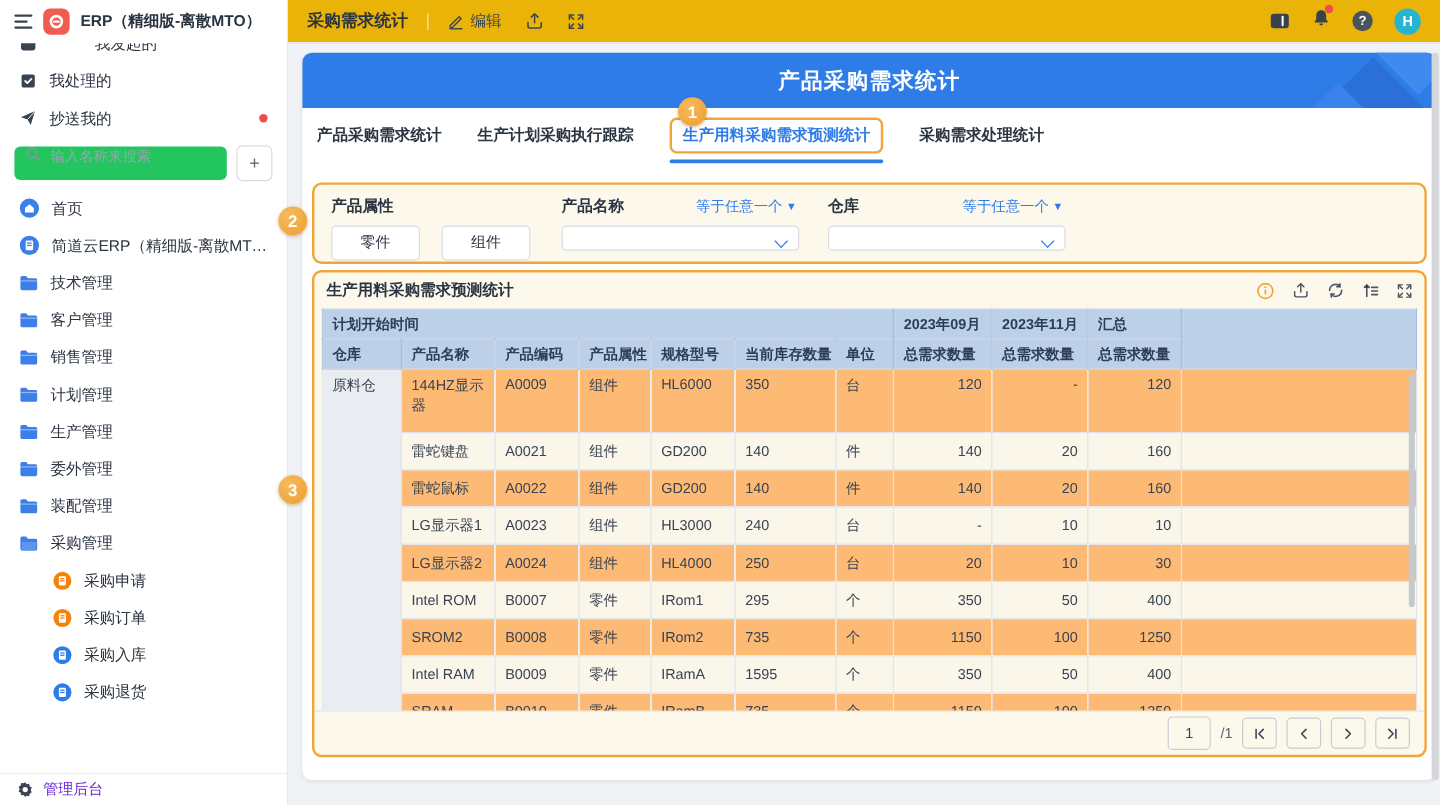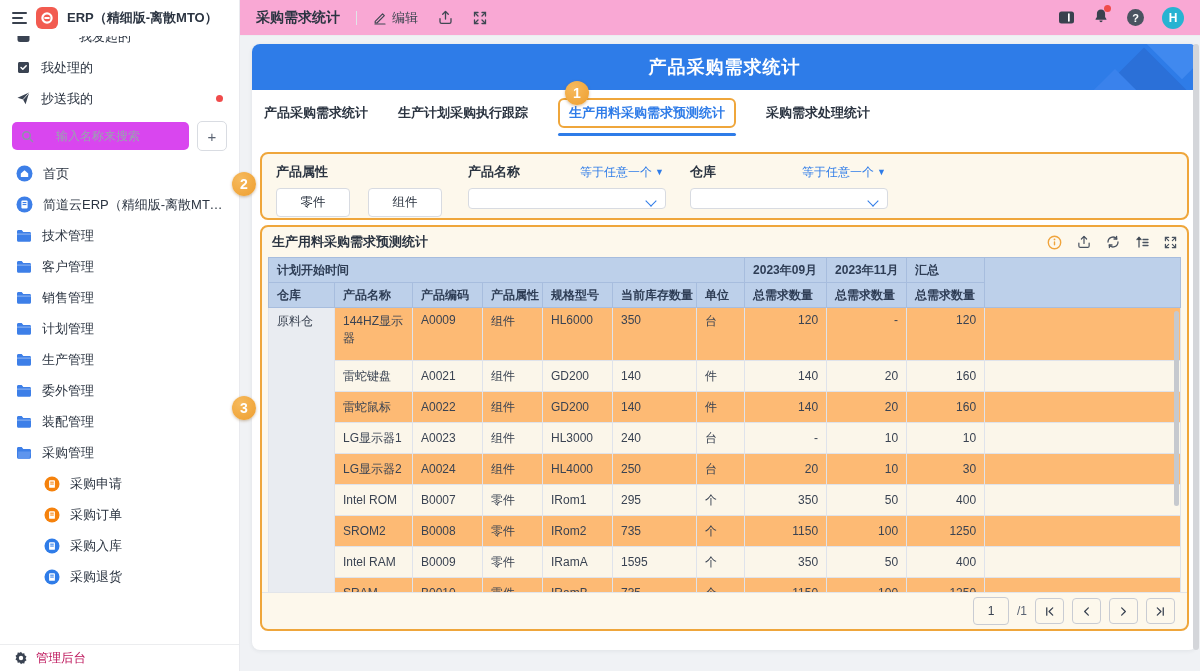--- a/index.html
+++ b/index.html
@@ -17,33 +17,33 @@
   .burger i:nth-child(2){width:70%;}
   .logo{width:22px;height:22px;border-radius:6px;background:#F25B50;display:flex;align-items:center;justify-content:center;}
   .side-title{font-size:13px;font-weight:bold;color:#2B3441;white-space:nowrap;}
   .side-scroll{position:absolute;top:36px;left:0;right:0;bottom:26px;overflow:hidden;}
   .side-row{height:31px;display:flex;align-items:center;gap:10px;padding:0 16px;font-size:13px;
             color:#2B3441;cursor:pointer;white-space:nowrap;}
   .side-row.clipped{margin-top:-15px;gap:48px;}
   .side-row .side-label{overflow:hidden;text-overflow:ellipsis;}
   .dot-red{width:7px;height:7px;border-radius:50%;background:#F04B4B;margin-left:auto;}
   .search-wrap{display:flex;align-items:center;gap:8px;padding:7px 12px;}
-  .search-box{flex:1;height:28px;background:#d946ef;border-radius:5px;display:flex;align-items:center;
-              gap:20px;padding:0 9px;box-sizing:border-box;}
+  .search-box{flex:1;height:28px;background:#22c55e;border-radius:5px;display:flex;align-items:flex-start;
+              gap:6px;padding:0 9px;box-sizing:border-box;}
   .search-box input{border:0;background:transparent;outline:none;font-size:12px;color:#2B3441;width:100%;
                     font-family:"Liberation Sans","DejaVu Sans",sans-serif;}
   .search-box input::placeholder{color:#9AA3B0;}
   .add-btn{width:28px;height:28px;border:1px solid #D9DCE2;border-radius:5px;background:#fff;
            display:flex;align-items:center;justify-content:center;font-size:15px;color:#5A6372;cursor:pointer;}
   .side-row.child{padding-left:44px;}
   .side-foot{position:absolute;bottom:0;left:0;right:0;height:26px;background:#fff;border-top:1px solid #ECEDEF;
-             display:flex;align-items:center;gap:8px;padding:0 14px;font-size:12.5px;color:#be185d;cursor:pointer;}
+             display:flex;align-items:center;gap:8px;padding:0 14px;font-size:12.5px;color:#6d28d9;cursor:pointer;}
 
   
-  .topbar{position:absolute;left:240px;right:0;top:0;height:36px;background:#f9a8d4;border-bottom:1px solid #ECEDF0;
+  .topbar{position:absolute;left:240px;right:0;top:0;height:36px;background:#eab308;border-bottom:1px solid #ECEDF0;
           display:flex;align-items:center;padding:0 16px;box-sizing:border-box;z-index:4;}
   .tb-title{font-size:14px;font-weight:bold;color:#2B3441;}
   .tb-div{width:1px;height:14px;background:#E2E4E8;margin:0 16px;}
   .tb-btn{display:flex;align-items:center;gap:5px;font-size:13px;color:#3F4752;cursor:pointer;margin-right:20px;}
   .tb-right{margin-left:auto;display:flex;align-items:center;gap:18px;}
   .bell-wrap{position:relative;cursor:pointer;}
   .bell-dot{position:absolute;right:-2px;top:-3px;width:7px;height:7px;border-radius:50%;background:#F04B4B;}
   .help-circle{width:17px;height:17px;border-radius:50%;background:#4A5360;color:#fff;font-size:11px;font-weight:bold;
                display:flex;align-items:center;justify-content:center;cursor:pointer;}
   .avatar{width:22px;height:22px;border-radius:50%;background:#27B3D2;color:#fff;font-size:12px;font-weight:bold;

